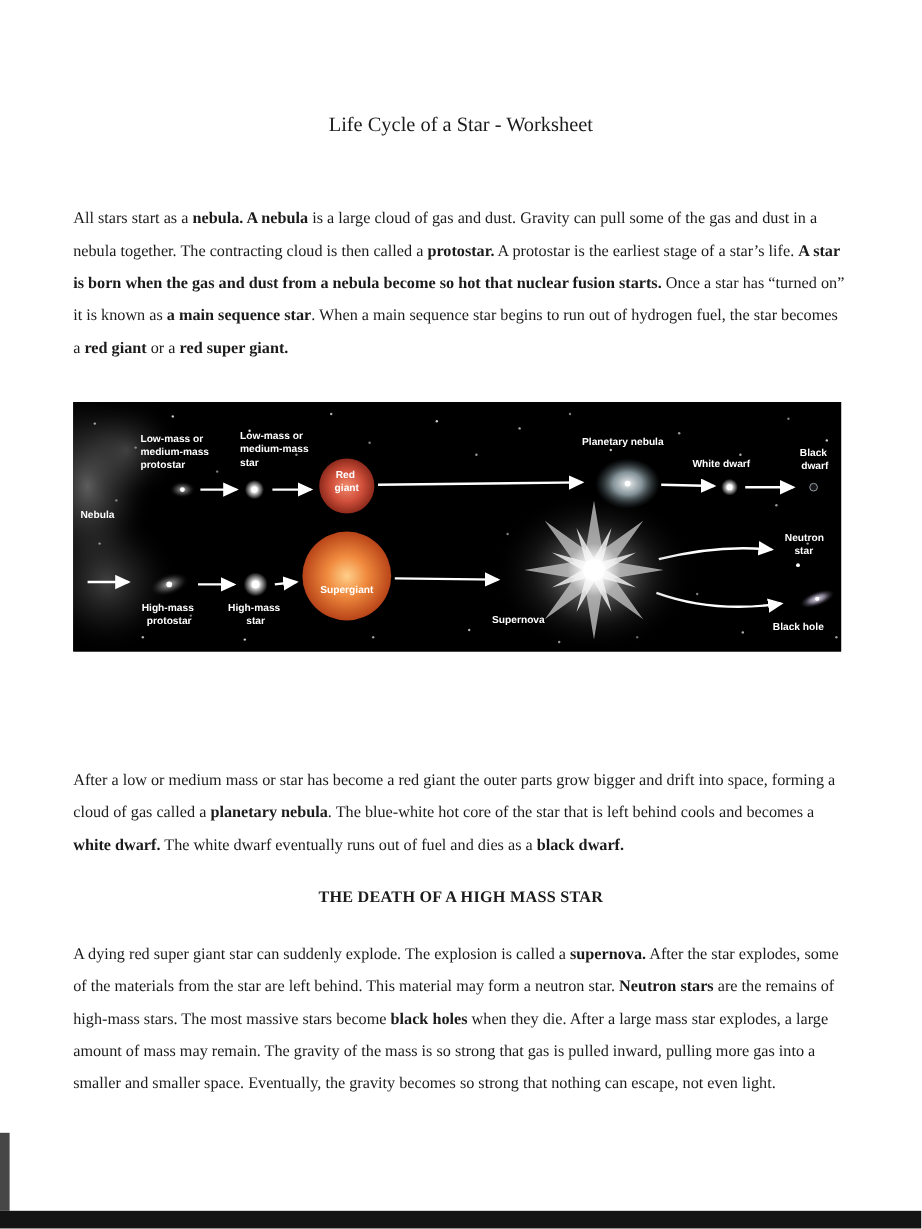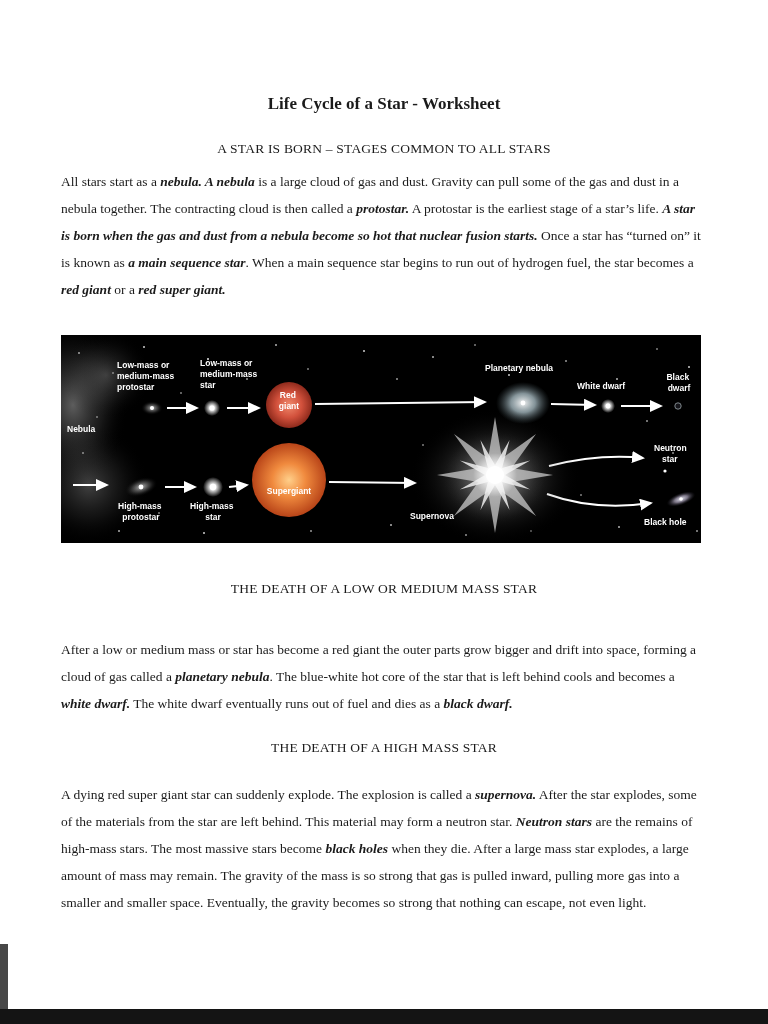--- a/index.html
+++ b/index.html
@@ -10,45 +10,45 @@
     background: #ffffff;
     font-family: "Liberation Serif", serif;
     color: #1b1b1b;
     overflow: hidden;
   }
   .doc-title {
     position: absolute;
     top: 94px; left: 0; right: 0;
     text-align: center;
     font-size: 17px;
-    font-weight: bold;
+    font-weight: normal;
   }
   .sec-heading {
     position: absolute;
     left: 0; right: 0;
     text-align: center;
     font-size: 13.5px;
     letter-spacing: 0.2px;
   }
   .h1 { top: 141px; }
   .h2 { top: 581px; }
-  .h3 { top: 740px; }
+  .h3 { top: 740px; font-weight: bold; }
   .body-para {
     position: absolute;
     left: 61px;
     width: 646px;
     margin: 0;
     font-size: 13.5px;
     line-height: 27px;
     text-align: left;
   }
   .p1 { top: 168px; }
   .p2 { top: 636px; }
   .p3 { top: 769px; margin-top: 12px; }
-  .body-para span.b { font-weight: bold; font-style: italic; }
+  .body-para span.b { font-weight: bold; }
   .diagram {
     position: absolute;
     top: 335px; left: 61px;
     width: 640px; height: 208px;
     background: #000;
   }
   .dl {
     font-family: "Liberation Sans", sans-serif;
     font-weight: bold;
     font-size: 8.5px;
@@ -68,21 +68,20 @@
     background: #141414;
   }
 </style>
 </head>
 <body>
 
 <div class="page">
 
   <div class="doc-title">Life Cycle of a Star - Worksheet</div>
 
-  <div class="sec-heading h1">A STAR IS BORN – STAGES COMMON TO ALL STARS</div>
   <p class="body-para p1"><span>All stars start as a </span><span class="b">nebula.  A nebula</span><span> is a large cloud of gas and dust. Gravity can pull some of the gas and dust in a nebula together. The contracting cloud is then called a </span><span class="b">protostar.</span><span> A protostar is the earliest stage of a star’s life. </span><span class="b">A star is born when the gas and dust from a nebula become so hot that nuclear fusion starts.</span><span> Once a star has “turned on” it is known as </span><span class="b">a main sequence star</span><span>.  When a main sequence star begins to run out of hydrogen fuel, the star becomes a </span><span class="b">red giant</span><span> or a </span><span class="b">red super giant.</span></p>
 
   <div class="diagram">
     <svg width="640" height="208" viewBox="0 0 640 208">
       <defs>
         <marker id="arw" markerWidth="8" markerHeight="8" refX="5.5" refY="3" orient="auto">
           <path d="M0,0 L6.5,3 L0,6 z" fill="#ffffff"></path>
         </marker>
         <radialGradient id="gFuzz">
           <stop offset="0%" stop-color="#cfcfcf" stop-opacity="0.9"></stop>
@@ -265,21 +264,20 @@
       </text>
       <text class="dl">
         <tspan x="349" y="184">Supernova</tspan>
       </text>
       <text class="dl">
         <tspan x="583" y="190">Black hole</tspan>
       </text>
     </svg>
   </div>
 
-  <div class="sec-heading h2">THE DEATH OF A LOW OR MEDIUM MASS STAR</div>
   <p class="body-para p2"><span>After a  low or medium mass or star has become a red giant the outer parts grow bigger and drift into space, forming a cloud of gas called a </span><span class="b">planetary nebula</span><span>. The blue-white hot core of the star that is left behind cools and becomes a </span><span class="b">white dwarf.</span><span>  The white dwarf eventually runs out of fuel and dies as a </span><span class="b">black dwarf.</span></p>
 
   <div class="sec-heading h3">THE DEATH OF A HIGH MASS STAR</div>
   <p class="body-para p3"><span>A dying red super giant star can suddenly explode. The explosion is called a </span><span class="b">supernova.</span><span> After the star explodes, some of the materials from the star are left behind. This material may form a neutron star. </span><span class="b">Neutron stars</span><span> are the remains of high-mass stars. The most massive stars become </span><span class="b">black holes</span><span> when they die. After a large mass star explodes, a large amount of mass may remain. The gravity of the mass is so strong that gas is pulled inward, pulling more gas into a smaller and smaller space. Eventually, the gravity becomes so strong that nothing can escape, not even light.</span></p>
 
   <div class="left-strip"></div>
   <div class="bottom-bar"></div>
 </div>
 
 </body></html>

